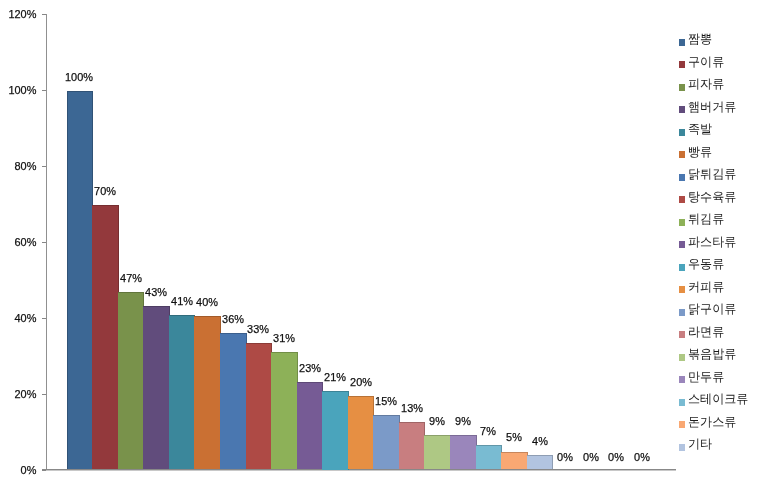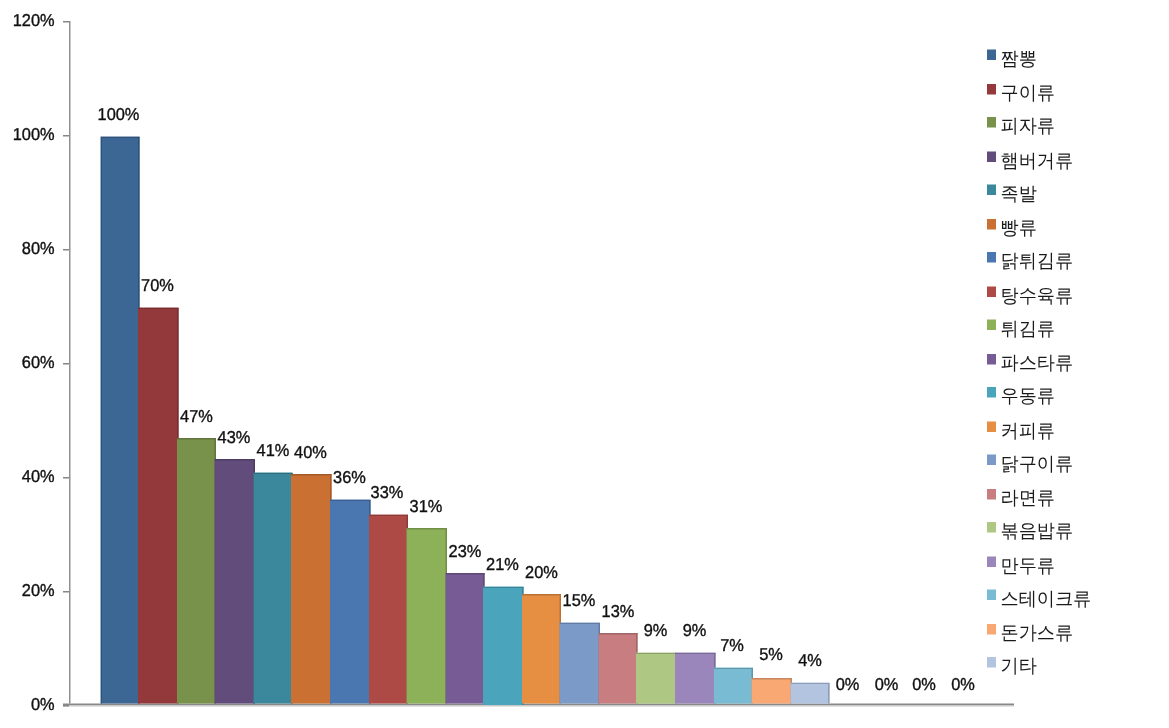--- a/index.html
+++ b/index.html
@@ -14,21 +14,21 @@
   .tick{position:absolute;left:41.9px;width:4.6px;height:1.3px;background:#868686;}
   .ylabel{position:absolute;left:0px;width:36.4px;text-align:right;
           font-size:11.5px;line-height:11.5px;color:#111111;white-space:pre;
           -webkit-text-stroke:0.25px #111111;
           transform:scaleX(0.95) translateZ(0);transform-origin:100% 50%;}
   .bar{position:absolute;}
   .dlabel{position:absolute;width:50px;text-align:center;
           font-size:11.5px;line-height:11.5px;color:#101010;white-space:pre;
           -webkit-text-stroke:0.25px #101010;
           transform:scaleX(0.95) translateZ(0);transform-origin:50% 50%;}
-  .legend-item{position:absolute;left:658px;display:flex;align-items:flex-start;}
+  .legend-item{position:absolute;left:679px;display:flex;align-items:flex-end;}
   .legend-marker{width:6.3px;height:7px;margin-right:2.7px;flex:none;}
   .legend-label{font-size:12.6px;line-height:12.6px;color:#1a1a1a;white-space:pre;
           transform:scaleX(0.96) translateZ(0);transform-origin:0% 50%;}
 </style>
 </head>
 <body>
 
 <div id="chart">
 
   <div class="axis-line" id="y-axis"></div>

